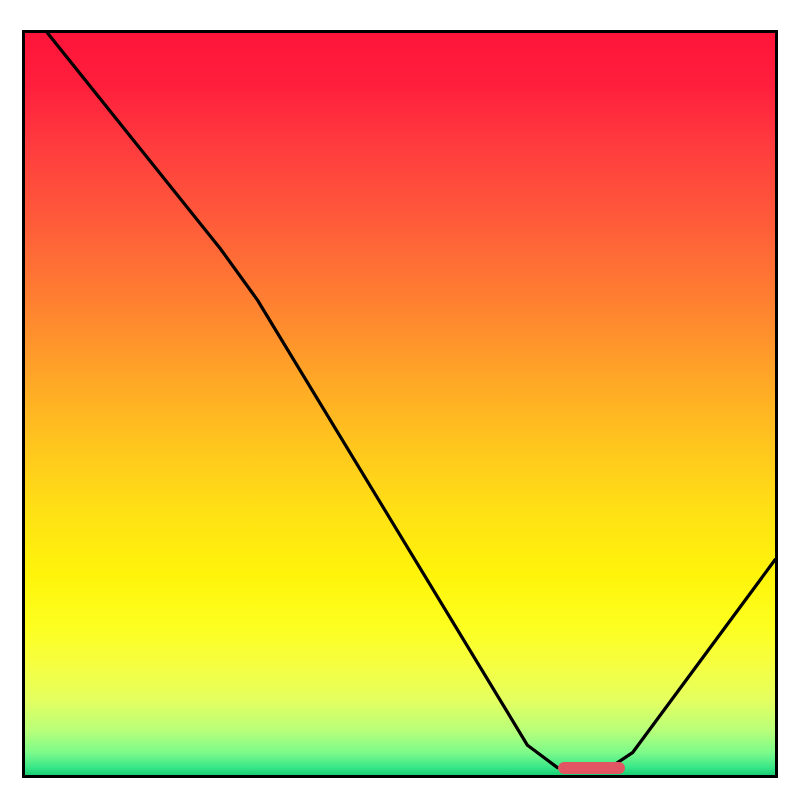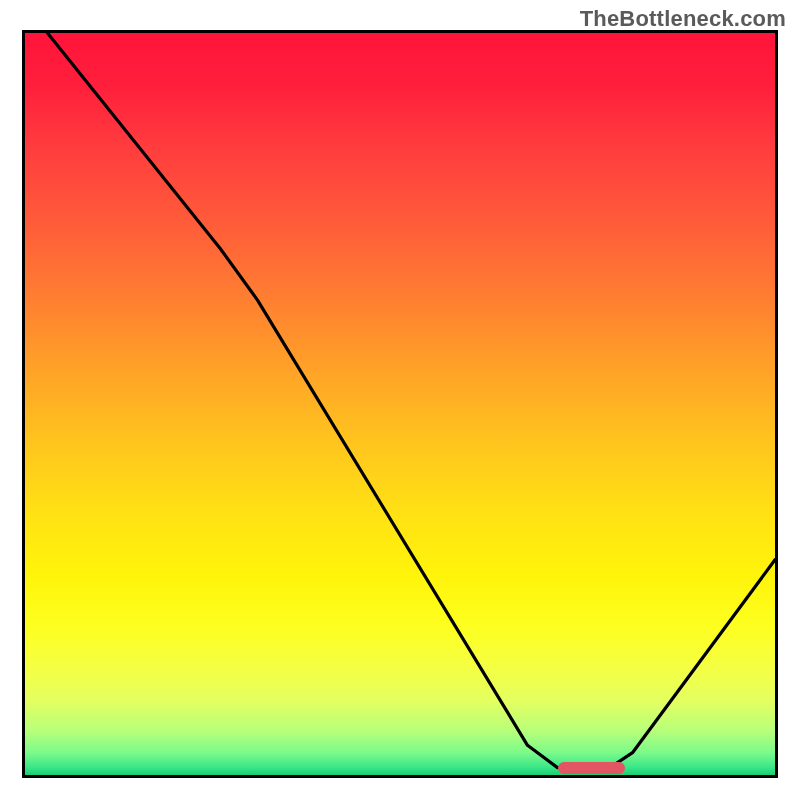--- a/index.html
+++ b/index.html
@@ -70,21 +70,20 @@
     position: absolute;
     height: 12px;
     border-radius: 6px;
     background: #e25663;
   }
 </style>
 </head>
 <body>
 <div class="page">
 
-<div class="watermark">TheBottleneck.com</div>
 
 <div class="plot-frame">
 
   <div class="gradient"></div>
 
   <svg class="curve" width="750" height="742" viewBox="0 0 750 742">
     <path id="curve-path" fill="none" stroke="#000" stroke-width="3.2" stroke-linejoin="round" stroke-linecap="round" d="M 22.5 0.0 L 195.0 215.2 L 232.5 267.1 L 502.5 712.3 L 532.5 734.6 L 585.0 734.6 L 607.5 719.7 L 750.0 526.8"></path>
   </svg>
 
   <div id="marker" class="marker" style="left: 532.5px; width: 67.5px; top: 728.58px;"></div>

